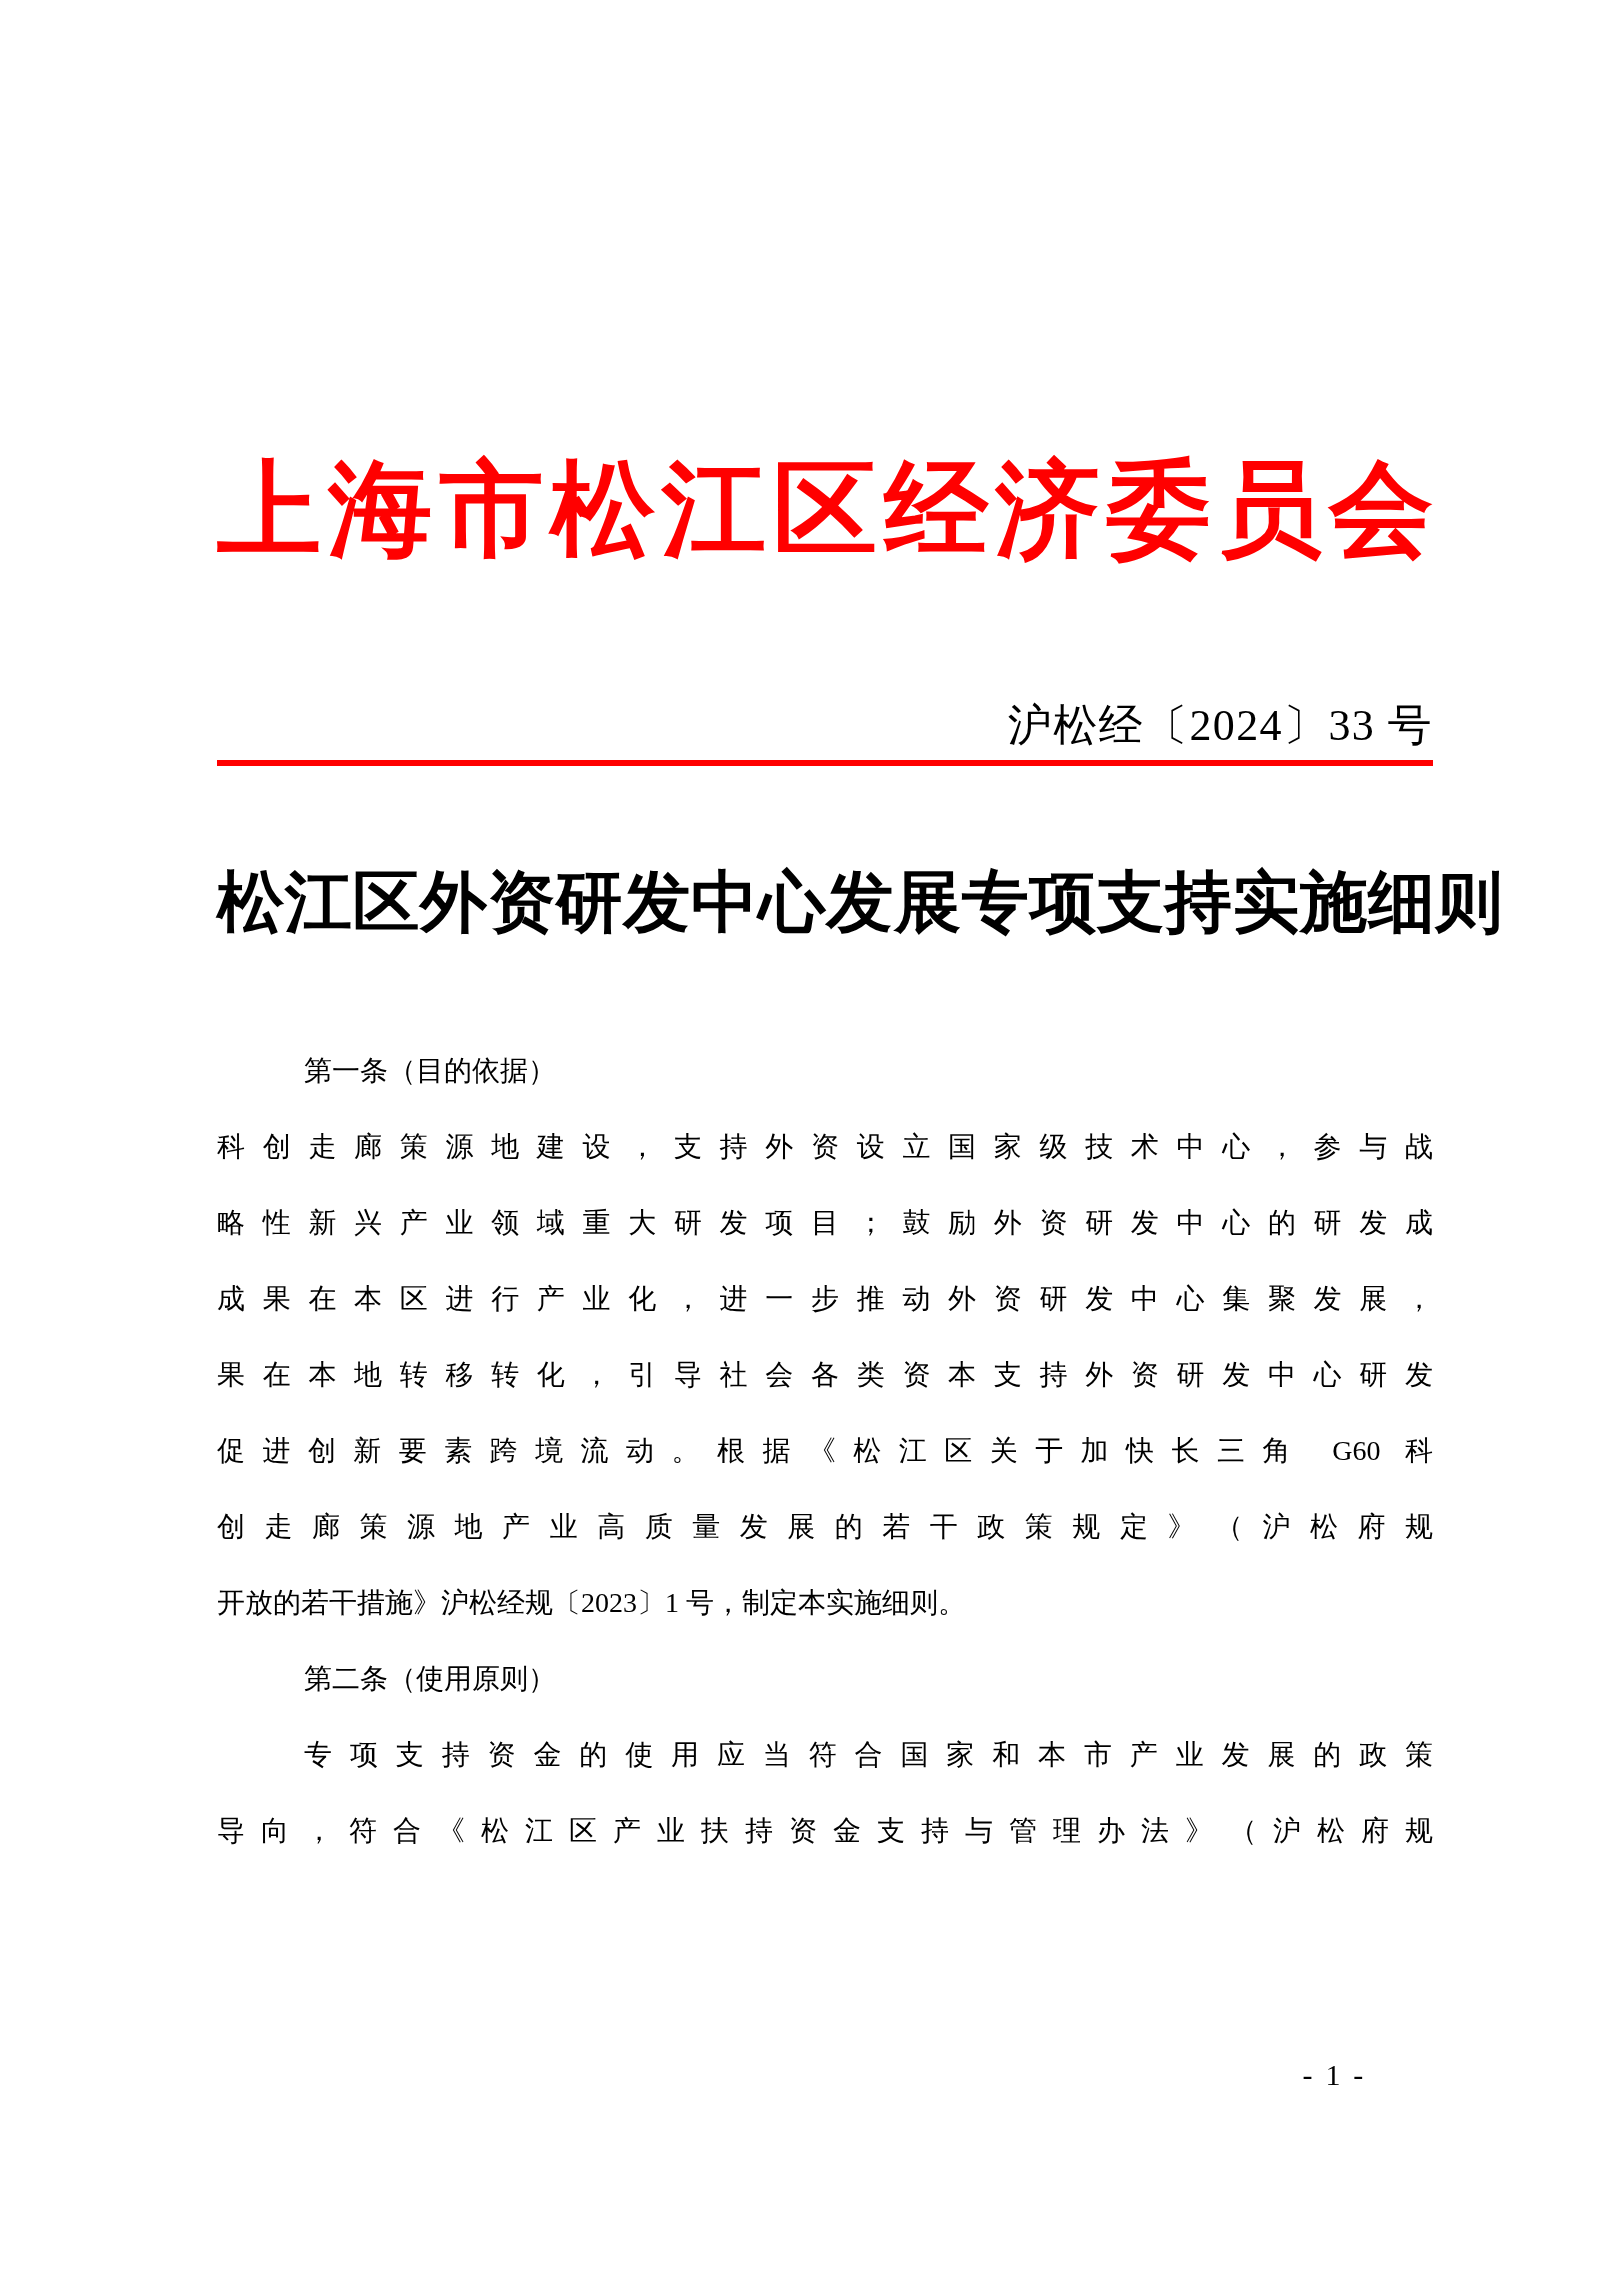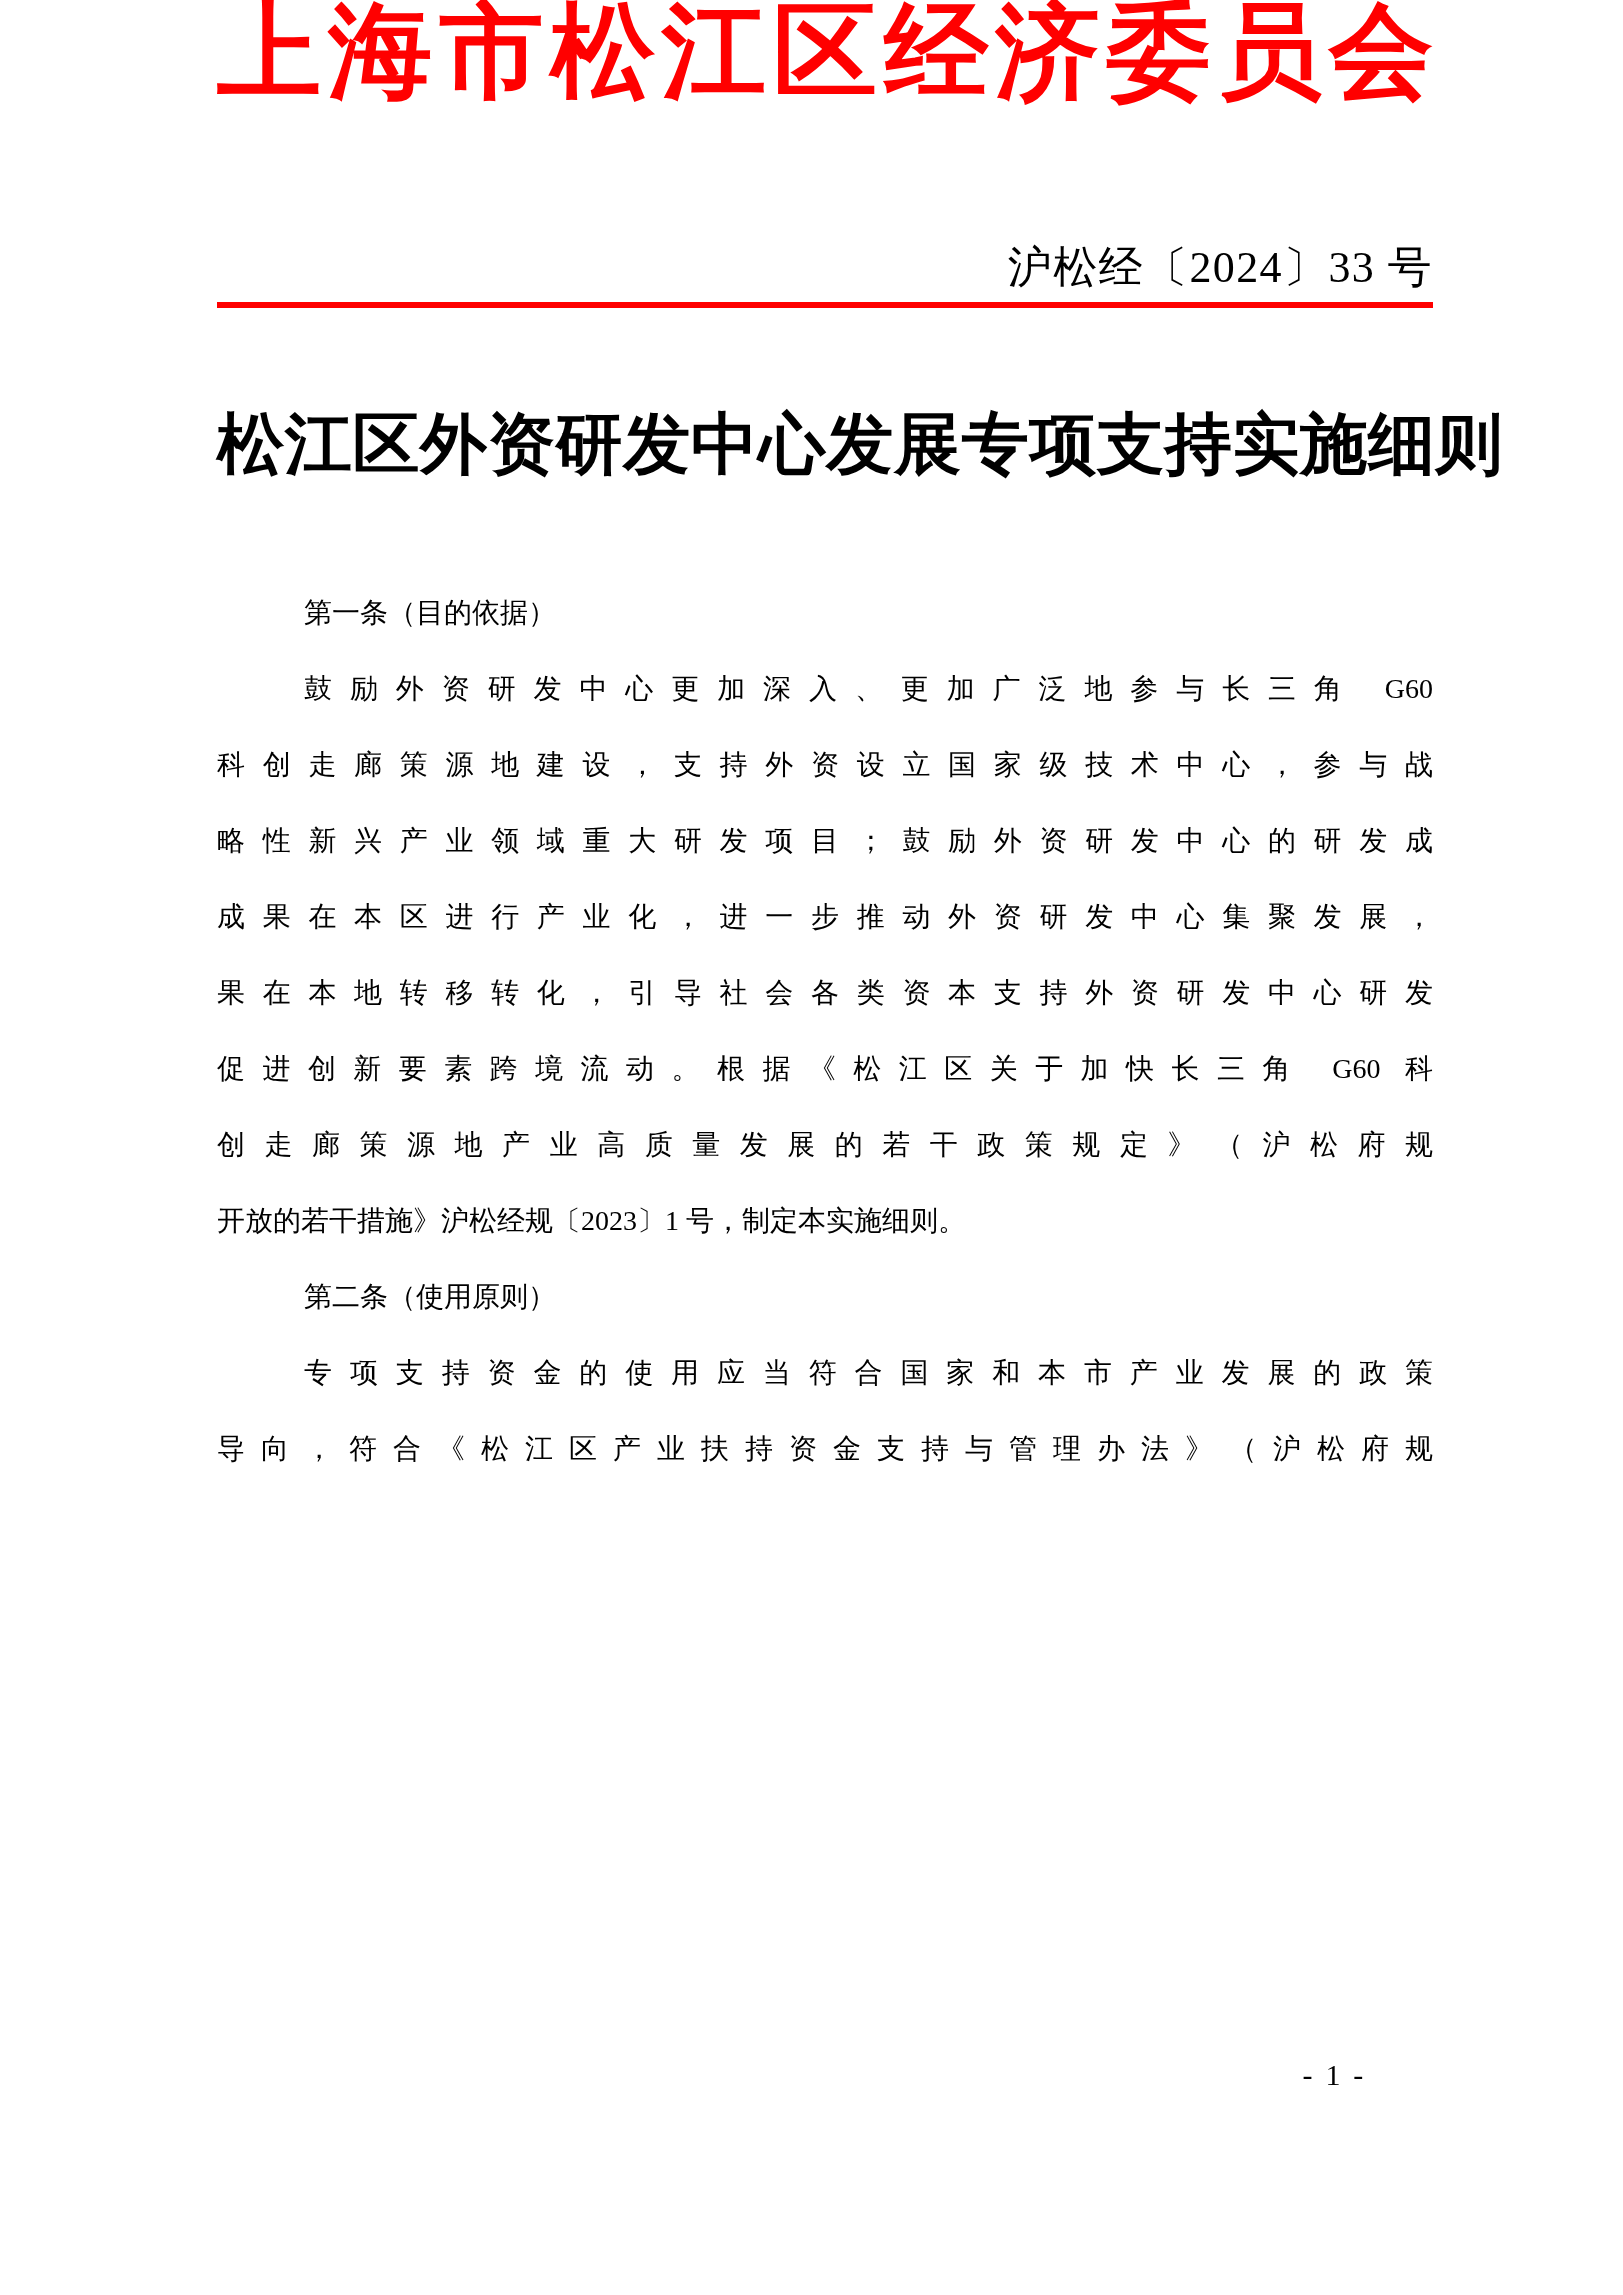--- a/index.html
+++ b/index.html
@@ -5,20 +5,21 @@
   html, body {
     margin: 0;
     padding: 0;
     background: #ffffff;
   }
   .page {
     position: relative;
     width: 1623px;
     height: 2295px;
     box-sizing: border-box;
+    padding-top: 458px;
     background: #ffffff;
     font-family: "Liberation Serif", "DejaVu Serif", serif;
     color: #000000;
     overflow: hidden;
   }
   .block {
     margin-left: 217px;
     width: 1216px;
   }
   .letterhead {
@@ -87,21 +88,20 @@
   <div class="letterhead block">上海市松江区经济委员会</div>
 
   <div class="docnum block">沪松经〔2024〕33 号</div>
 
   <div class="redline block"></div>
 
   <h1 class="doctitle">松江区外资研发中心发展专项支持实施细则</h1>
 
   <div class="docbody block">
     <div class="line indent noj">第一条（目的依据）</div>
-    <div class="line indent">鼓励外资研发中心更加深入、更加广泛地参与长三角 G60</div>
     <div class="line">科创走廊策源地建设，支持外资设立国家级技术中心，参与战</div>
     <div class="line">略性新兴产业领域重大研发项目；鼓励外资研发中心的研发成</div>
     <div class="line">成果在本区进行产业化，进一步推动外资研发中心集聚发展，</div>
     <div class="line">果在本地转移转化，引导社会各类资本支持外资研发中心研发</div>
     <div class="line">促进创新要素跨境流动。根据《松江区关于加快长三角 G60 科</div>
     <div class="line">创走廊策源地产业高质量发展的若干政策规定》（沪松府规</div>
     <div class="line noj">开放的若干措施》沪松经规〔2023〕1 号，制定本实施细则。</div>
     <div class="line indent noj">第二条（使用原则）</div>
     <div class="line indent">专项支持资金的使用应当符合国家和本市产业发展的政策</div>
     <div class="line">导向，符合《松江区产业扶持资金支持与管理办法》（沪松府规</div>

